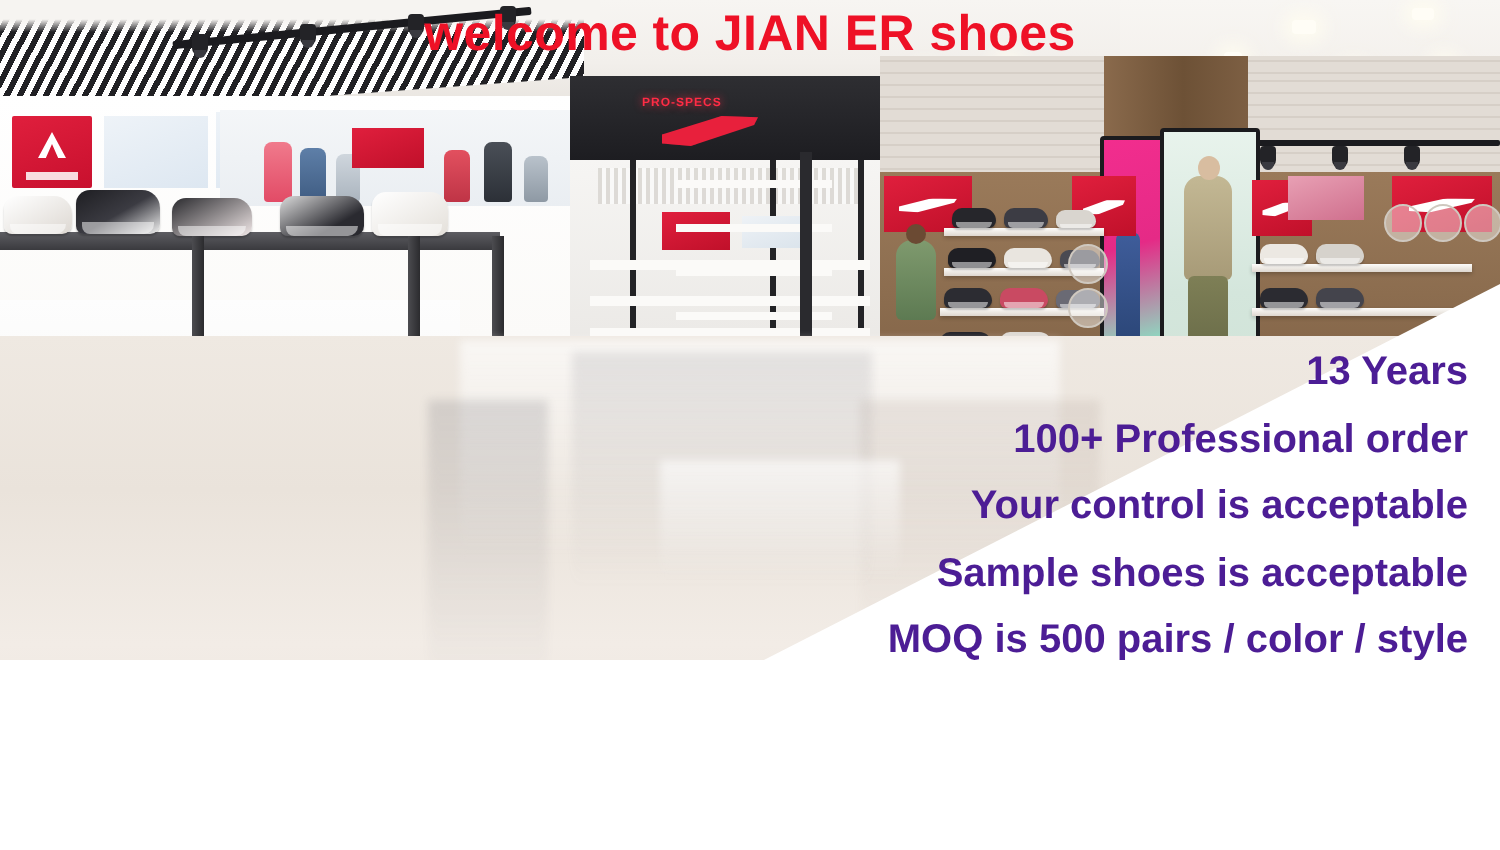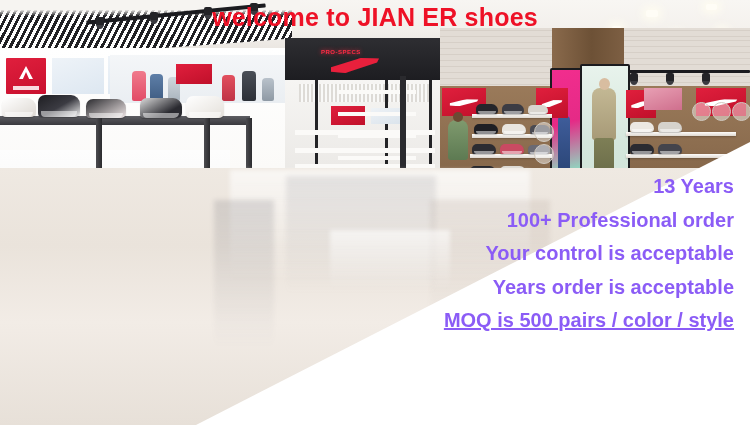--- a/index.html
+++ b/index.html
@@ -1,18 +1,18 @@
 <!DOCTYPE html>
 <html><head>
 <meta charset="utf-8">
 <style>
   html,body{margin:0;padding:0;background:#fff;}
   body{font-family:"Liberation Sans",sans-serif;}
 
-  .banner{position:relative;width:750px;height:425px;overflow:hidden;background:#efeae4;}
+  .banner{position:relative;width:750px;height:330px;overflow:hidden;background:#efeae4;}
 
   
   .photo{position:absolute;inset:0;overflow:hidden;}
 
   
   .ceiling{position:absolute;left:0;top:0;width:750px;height:52px;
     background:linear-gradient(180deg,#f7f5f2 0%,#f2efeb 60%,#e9e5e0 100%);}
   .ceiling-right{position:absolute;left:560px;top:0;width:190px;height:62px;
     background:linear-gradient(180deg,#f8f6f3,#f0ece7);}
   .ceil-light{position:absolute;background:#fffdf6;border-radius:2px;
@@ -107,23 +107,23 @@
 
   
   .title-bar{position:absolute;left:0;top:0;width:750px;height:34px;
     display:flex;align-items:center;justify-content:center;}
   .title{color:#ee1126;font-size:25px;font-weight:700;letter-spacing:.2px;
     white-space:nowrap;line-height:1;}
 
   
   .features{position:absolute;right:16px;top:176px;width:560px;
     display:flex;flex-direction:column;align-items:flex-end;}
-  .feat{color:#8b5cf6;font-size:20px;font-weight:700;line-height:1;
+  .feat{color:#4c1d95;font-size:20px;font-weight:700;line-height:1;
     white-space:nowrap;margin-bottom:13.5px;}
-  .feat:last-child{margin-bottom:0;text-decoration:underline;}
+  .feat:last-child{margin-bottom:0;}
 
   
   .logo{position:absolute;left:312px;top:336px;width:92px;height:58px;}
   .logo-mark{position:absolute;left:8px;top:0;width:72px;height:44px;}
   .logo-text{position:absolute;left:0;bottom:0;width:92px;text-align:center;
     color:#e02020;font-size:9px;font-weight:700;letter-spacing:1.6px;}
 </style>
 </head>
 <body>
 
@@ -320,18 +320,18 @@
   <div class="white-wedge"></div>
 
   <div class="title-bar">
     <div class="title">welcome to JIAN ER shoes</div>
   </div>
 
   <div class="features">
     <div class="feat">13 Years</div>
     <div class="feat">100+ Professional order</div>
     <div class="feat">Your control is acceptable</div>
-    <div class="feat">Years order is acceptable</div>
+    <div class="feat">Sample shoes is acceptable</div>
     <div class="feat">MOQ is 500 pairs / color / style</div>
   </div>
 
 
 </div>
 
 </body></html>

